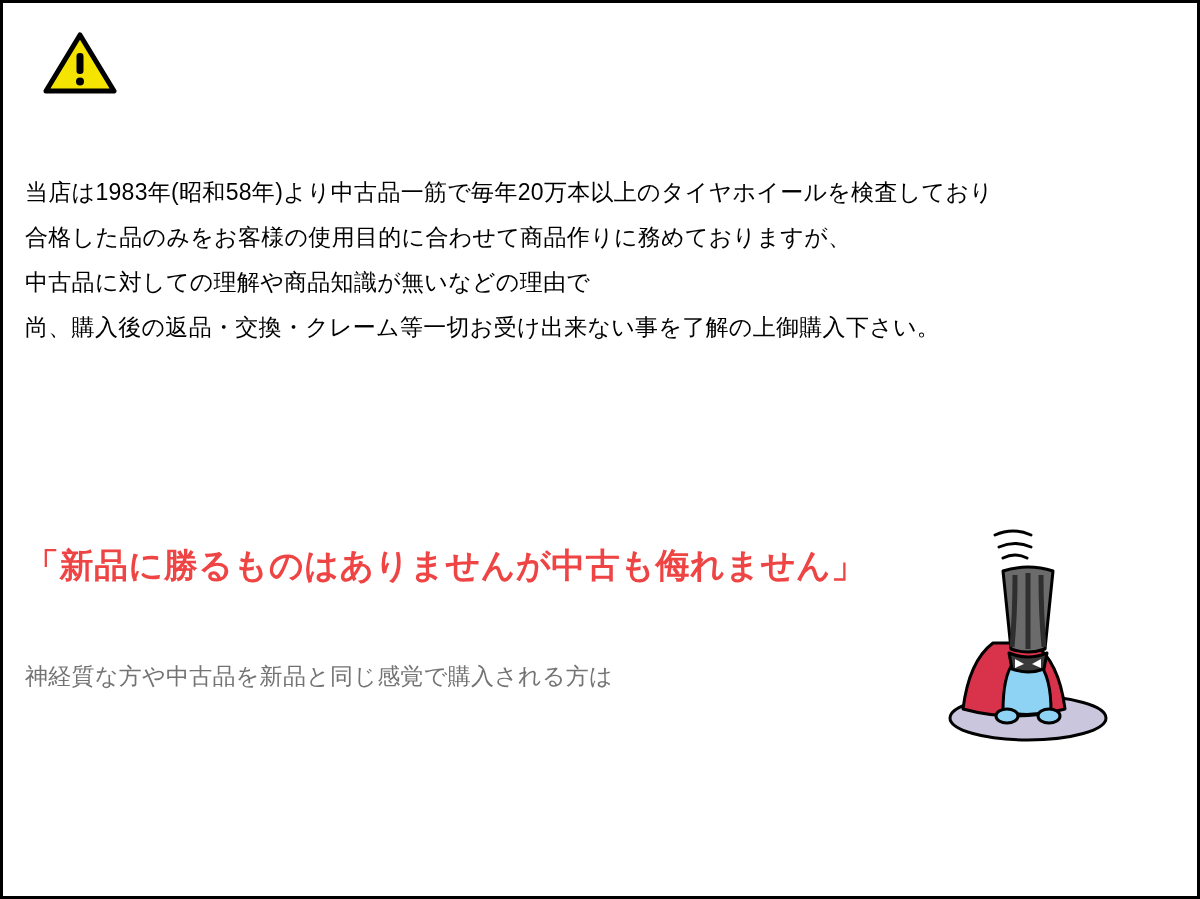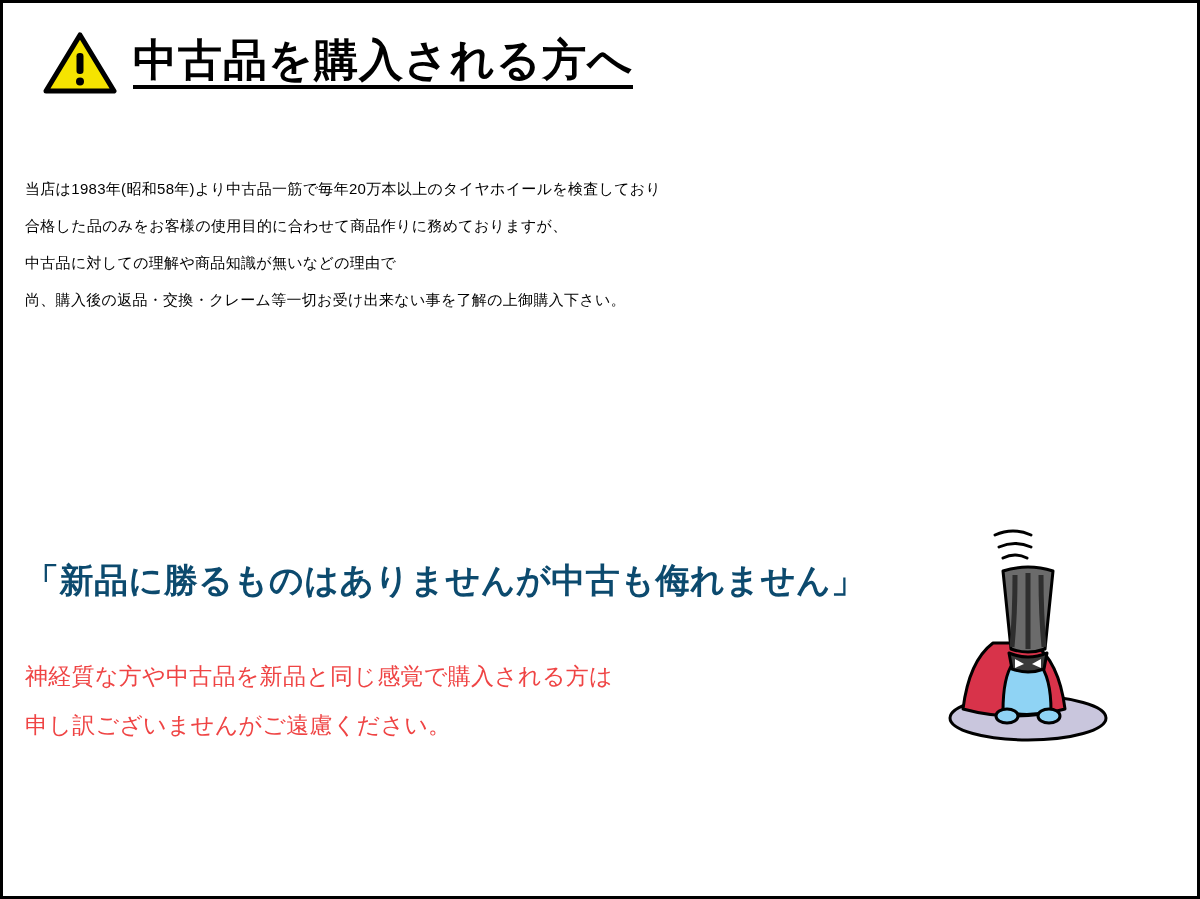--- a/index.html
+++ b/index.html
@@ -46,50 +46,50 @@
   }
 
   
   .body-block {
     position: absolute;
     left: 22px;
     top: 178px;
     width: 1000px;
   }
   .body-line {
-    font-size: 15px;
+    font-size: 23px;
     color: #000000;
     line-height: 1.0;
     margin-bottom: 22px;
     white-space: nowrap;
     letter-spacing: 0.3px;
   }
 
   
   .slogan {
     position: absolute;
     left: 22px;
-    top: 555px;
+    top: 540px;
     font-size: 34px;
     font-weight: bold;
-    color: #0c4a6e;
+    color: #ef4444;
     white-space: nowrap;
     letter-spacing: 0.5px;
   }
 
   
   .closing-block {
     position: absolute;
     left: 22px;
     top: 662px;
     width: 900px;
   }
   .closing-line {
     font-size: 23px;
-    color: #ef4444;
+    color: #737373;
     line-height: 1.0;
     margin-bottom: 26px;
     white-space: nowrap;
     letter-spacing: 0.3px;
   }
 
   
   .mascot {
     position: absolute;
     left: 930px;
@@ -104,35 +104,33 @@
 <div class="page">
 
   <div class="header">
     <span class="warn-icon">
       <svg viewBox="0 0 74 64" width="74" height="64" aria-hidden="true">
         <path d="M37 4 L71 60 L3 60 Z" fill="#f5e400" stroke="#000000" stroke-width="5" stroke-linejoin="round"></path>
         <rect x="33.5" y="22" width="7" height="21" rx="3.2" fill="#000000"></rect>
         <circle cx="37" cy="50.5" r="4" fill="#000000"></circle>
       </svg>
     </span>
-    <div class="header-title">中古品を購入される方へ</div>
   </div>
 
   <div class="body-block">
     <div class="body-line">当店は1983年(昭和58年)より中古品一筋で毎年20万本以上のタイヤホイールを検査しており</div>
     <div class="body-line">合格した品のみをお客様の使用目的に合わせて商品作りに務めておりますが、</div>
     <div class="body-line">中古品に対しての理解や商品知識が無いなどの理由で</div>
     <div class="body-line">尚、購入後の返品・交換・クレーム等一切お受け出来ない事を了解の上御購入下さい。</div>
   </div>
 
   <div class="slogan">「新品に勝るものはありませんが中古も侮れません」</div>
 
   <div class="closing-block">
     <div class="closing-line">神経質な方や中古品を新品と同じ感覚で購入される方は</div>
-    <div class="closing-line">申し訳ございませんがご遠慮ください。</div>
   </div>
 
   <div class="mascot">
     <svg viewBox="0 0 190 240" width="190" height="240" aria-hidden="true">
 
       <path d="M62 22 q18 -8 36 0" stroke="#000000" stroke-width="3" fill="none" stroke-linecap="round"></path>
       <path d="M66 34 q16 -7 32 0" stroke="#000000" stroke-width="3" fill="none" stroke-linecap="round"></path>
       <path d="M70 45 q12 -6 24 0" stroke="#000000" stroke-width="3" fill="none" stroke-linecap="round"></path>
 
       <ellipse cx="95" cy="205" rx="78" ry="22" fill="#c9c6dd" stroke="#000000" stroke-width="3"></ellipse>

